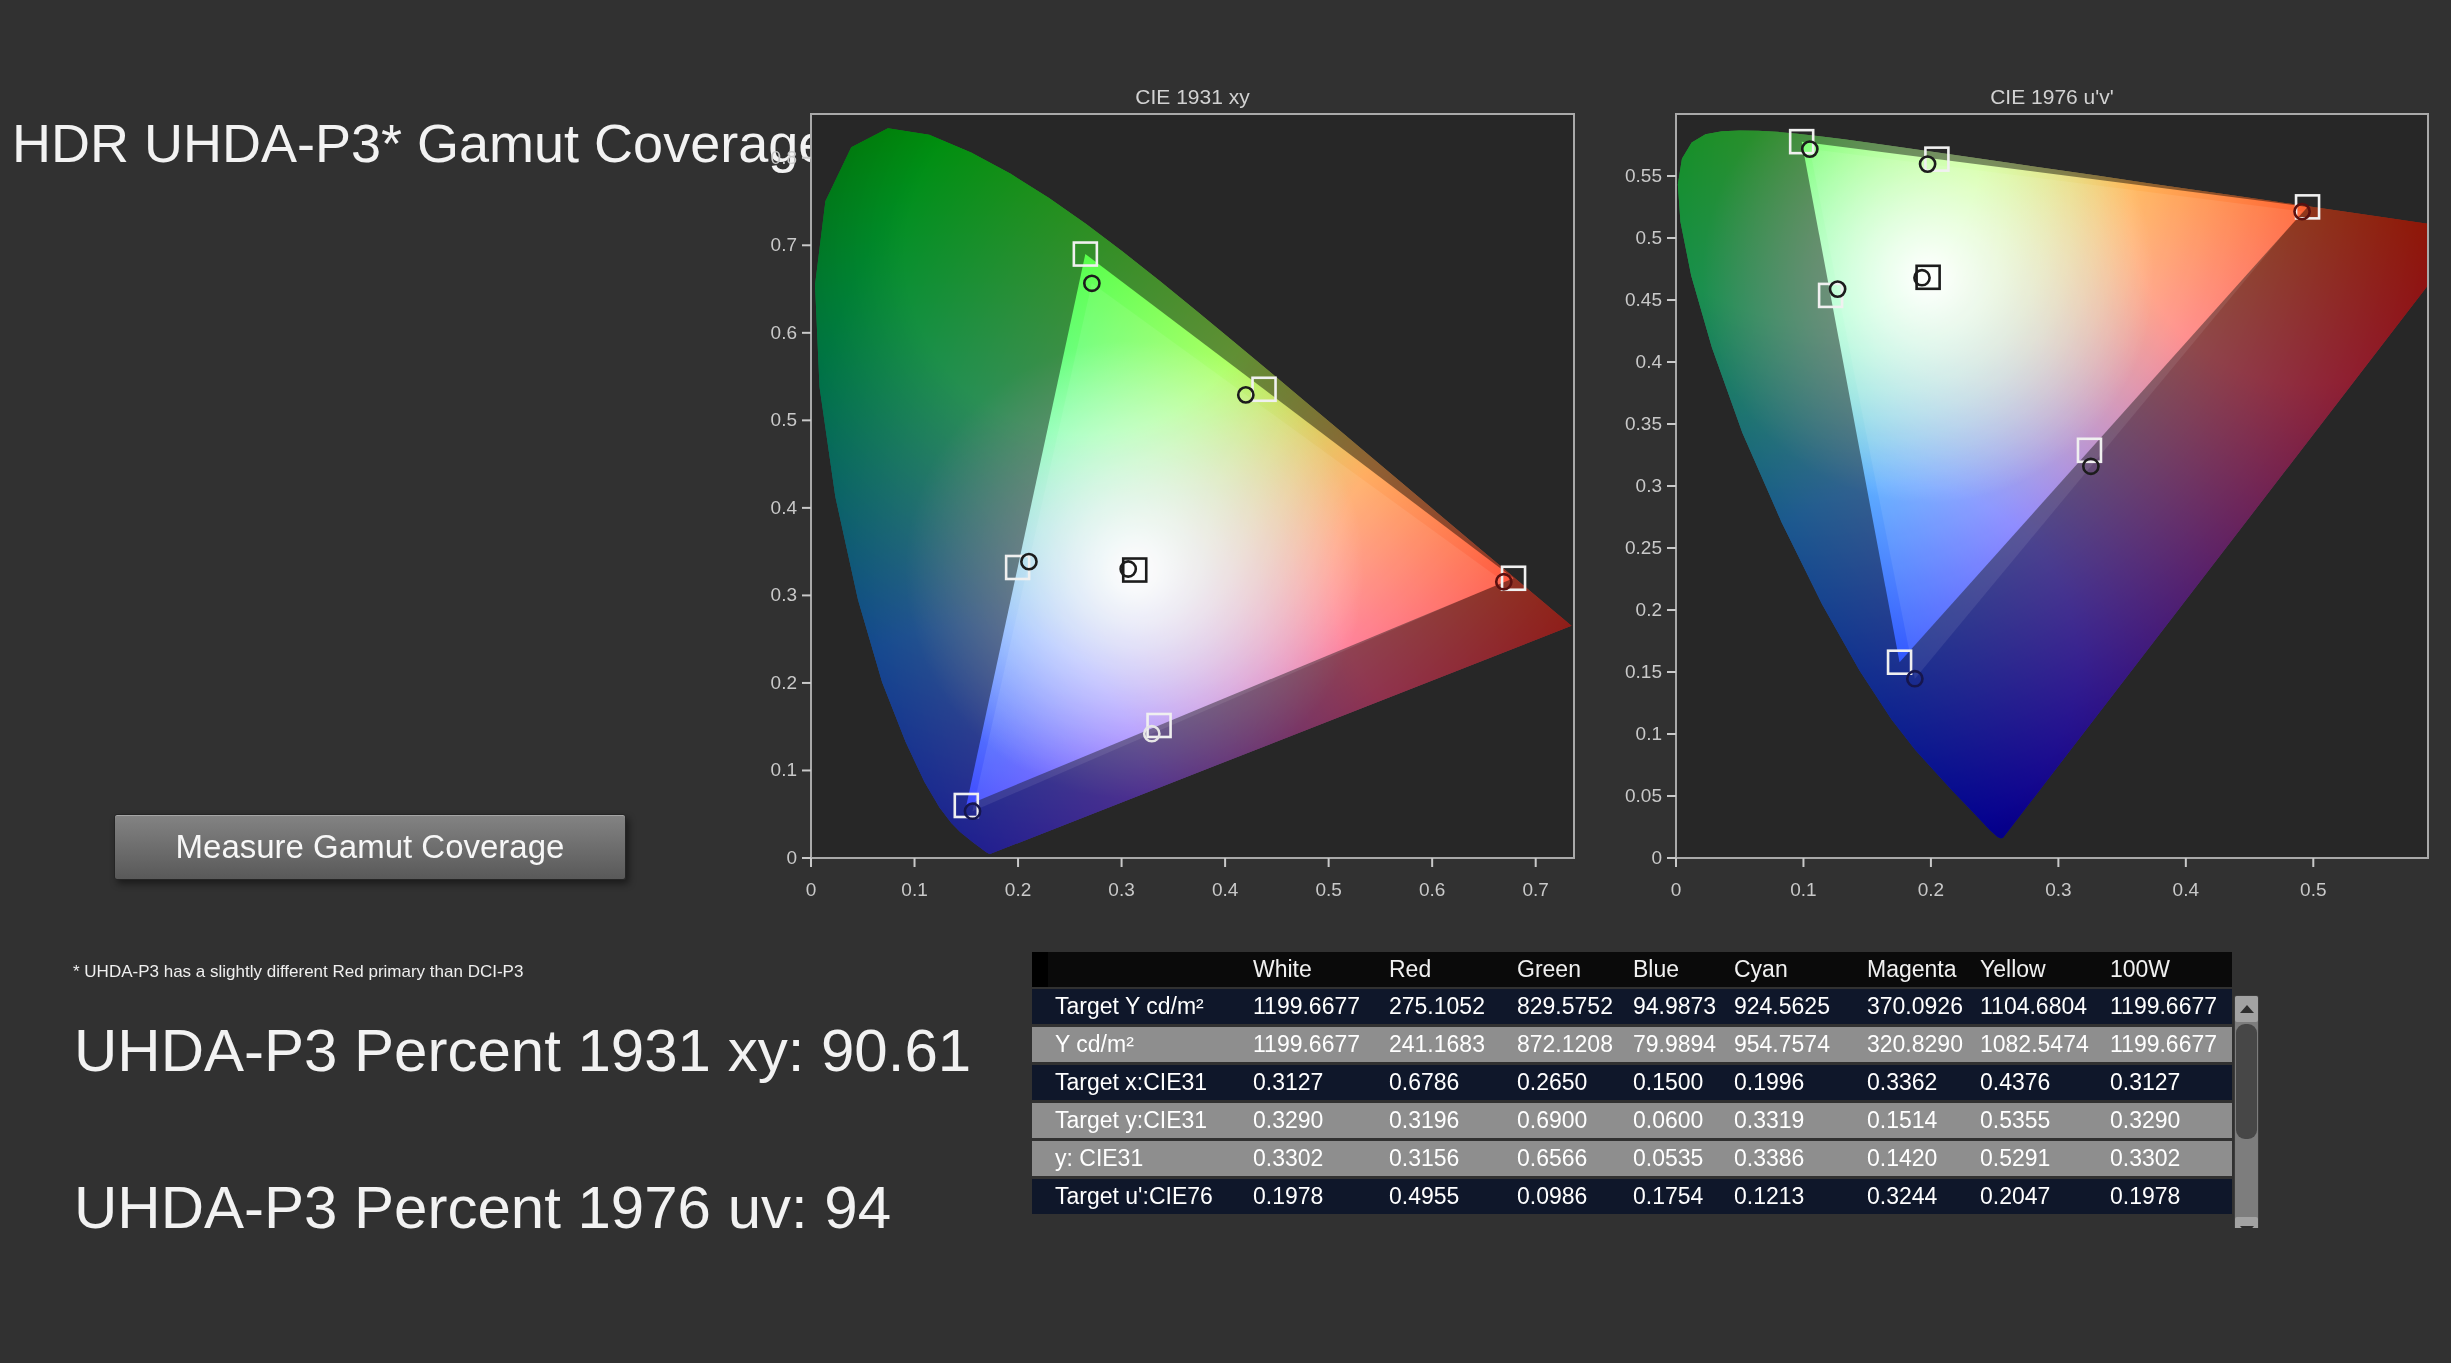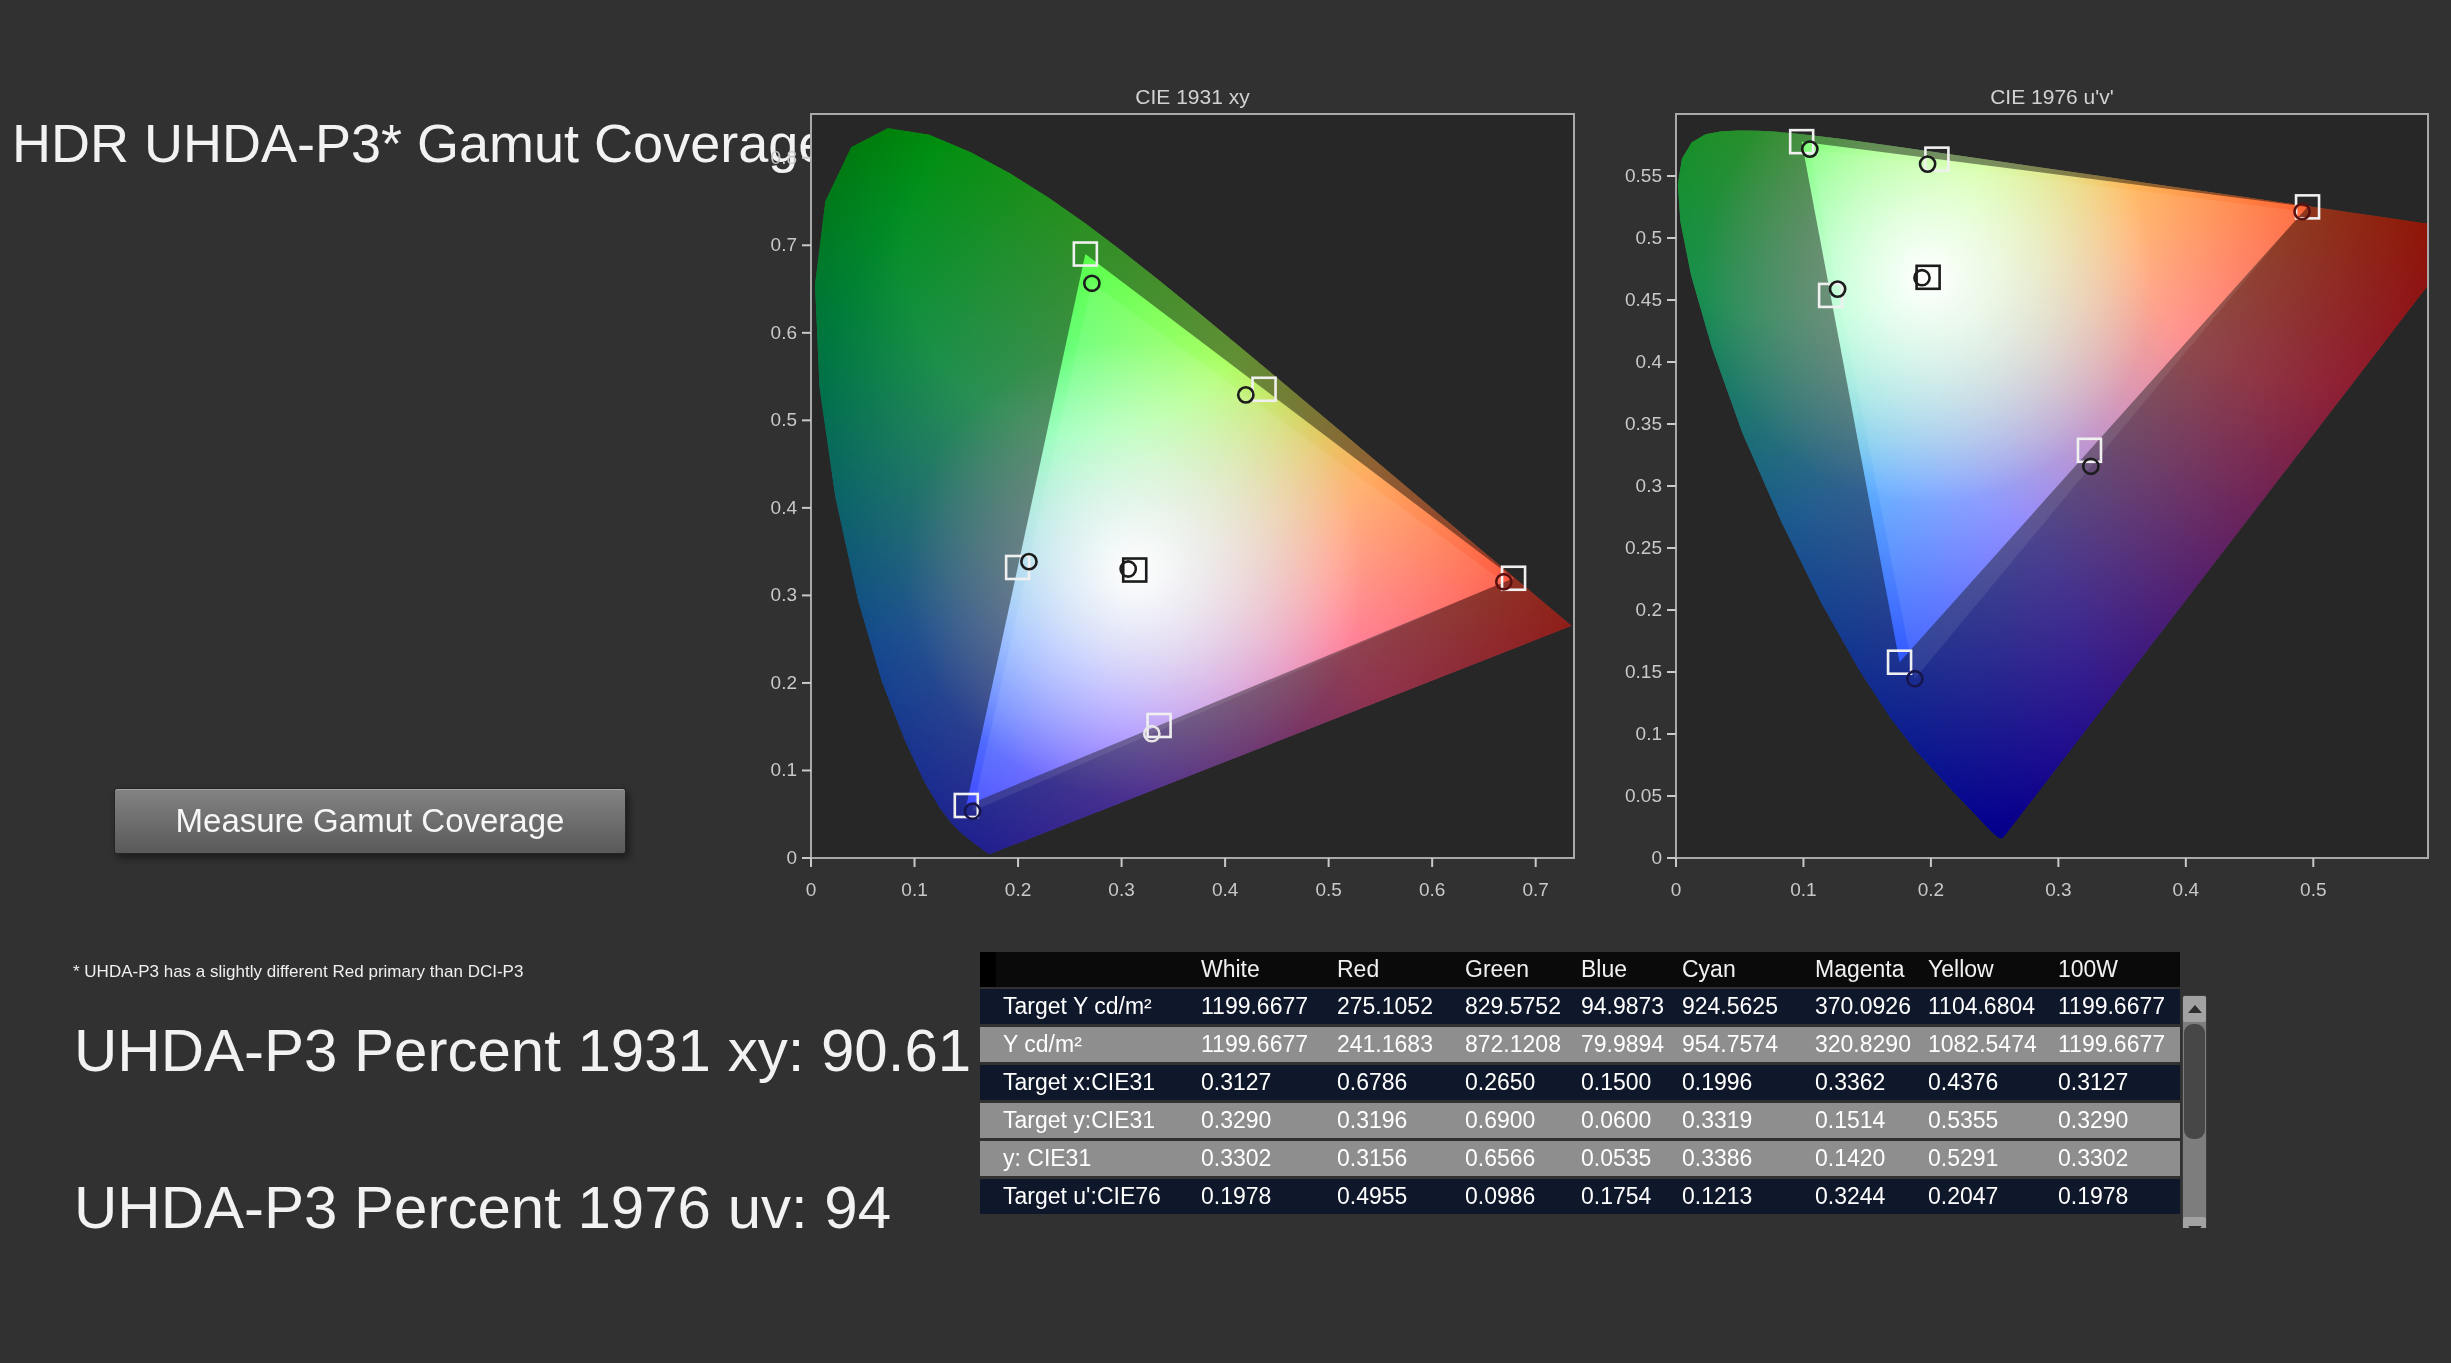--- a/index.html
+++ b/index.html
@@ -4,36 +4,36 @@
 <style>
   html,body{margin:0;padding:0;background:#232323;}
   #canvas{
     position:relative;width:2451px;height:1363px;overflow:hidden;
     background:#313131;font-family:"Liberation Sans",sans-serif;
     -webkit-font-smoothing:antialiased;
   }
   .abs{position:absolute;}
   .app-title{left:12px;top:112px;font-size:54px;color:#f2f2f2;letter-spacing:0;}
   .measure-btn{
-    left:114px;top:788px;width:512px;height:66px;
+    left:114px;top:814px;width:512px;height:66px;
     font-family:"Liberation Sans",sans-serif;font-size:33px;color:#f7f7f7;
     background:linear-gradient(#838383,#595959);
     border:1px solid #252525;border-radius:3px;
     box-shadow:inset 0 1px 0 rgba(255,255,255,.28), 3px 4px 7px rgba(0,0,0,.45);
     cursor:pointer;
   }
   .footnote{left:73px;top:962px;font-size:17px;color:#efefef;}
   .pct{left:74px;font-size:60px;color:#f2f2f2;white-space:nowrap;}
   #pct-1931{top:1016px;}
   #pct-1976{top:1134px;margin-top:39px;}
   .chart-mount{top:88px;}
   #chart-1931{left:740px;}
   #chart-1976{left:1605px;}
   
-  #table-wrap{left:980px;top:952px;width:1228px;height:276px;overflow:hidden;}
+  #table-wrap{left:1032px;top:952px;width:1228px;height:276px;overflow:hidden;}
   #gamut-table{border-collapse:collapse;table-layout:fixed;width:1200px;color:#ffffff;font-size:23px;}
   #gamut-table th,#gamut-table td{
     height:35px;padding:0 0 0 7px;text-align:left;font-weight:normal;
     white-space:nowrap;overflow:hidden;border-bottom:3px solid #313131;
   }
   #gamut-table thead th{background:#0a0a0a;color:#f1f1f1;border-bottom:2px solid #313131;}
   #gamut-table thead th.gutter{background:#000000;}
   #gamut-table tr.dark td{background:#0f172a;}
   #gamut-table tr.light td{background:#8e8e8e;}
   #gamut-table td.gutter{background:#2f2f2f;padding:0;}

